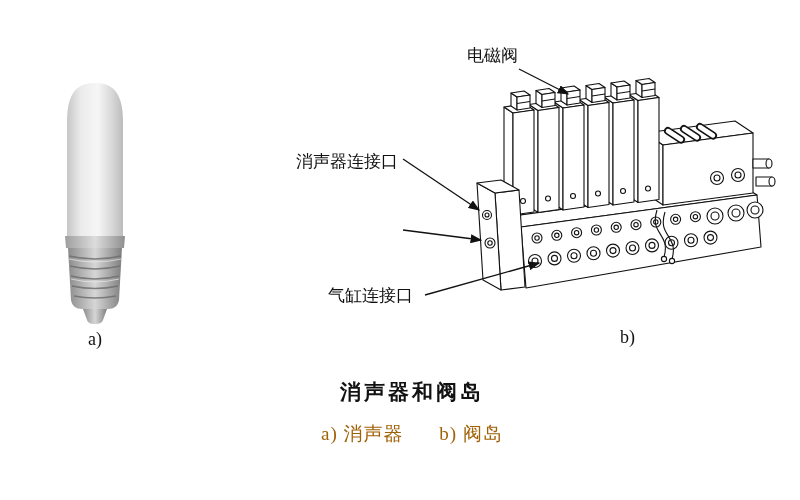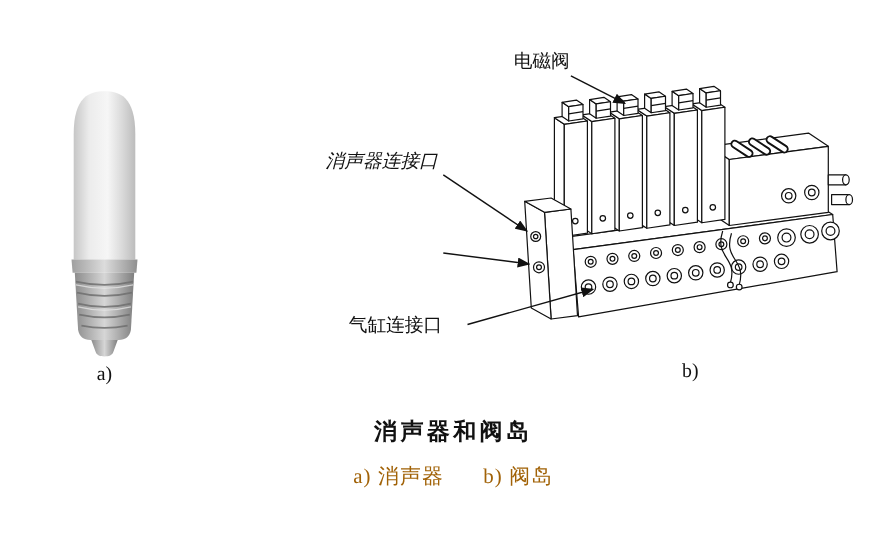--- a/index.html
+++ b/index.html
@@ -243,22 +243,22 @@
         <path d="M0,0 L9,3.5 L0,7 Z" fill="#111"></path>
       </marker>
     </defs>
     <line x1="507" y1="69" x2="556" y2="94" stroke="#111" stroke-width="1.3" marker-end="url(#arrow)"></line>
     <line x1="391" y1="159" x2="467" y2="210" stroke="#111" stroke-width="1.3" marker-end="url(#arrow)"></line>
     <line x1="391" y1="230" x2="469" y2="240" stroke="#111" stroke-width="1.3" marker-end="url(#arrow)"></line>
     <line x1="413" y1="295" x2="527" y2="263" stroke="#111" stroke-width="1.3" marker-end="url(#arrow)"></line>
   </svg>
 
   <div class="lbl" style="left:455px;top:46px;">电磁阀</div>
-  <div class="lbl" style="left:284px;top:137px;font-style:italic;">消声器连接口</div>
-  <div class="lbl" style="left:305px;top:286px;">气缸连接口</div>
+  <div class="lbl" style="left:284px;top:152px;">消声器连接口</div>
+  <div class="lbl" style="left:316px;top:286px;">气缸连接口</div>
 
   <div class="panel-letter" style="left:76px;top:330px;">a)</div>
   <div class="panel-letter" style="left:608px;top:328px;">b)</div>
 
   <div id="caption-title">消声器和阀岛</div>
   <div id="caption-sub">
     <span>a) 消声器</span>
     <span>b) 阀岛</span>
   </div>
 

